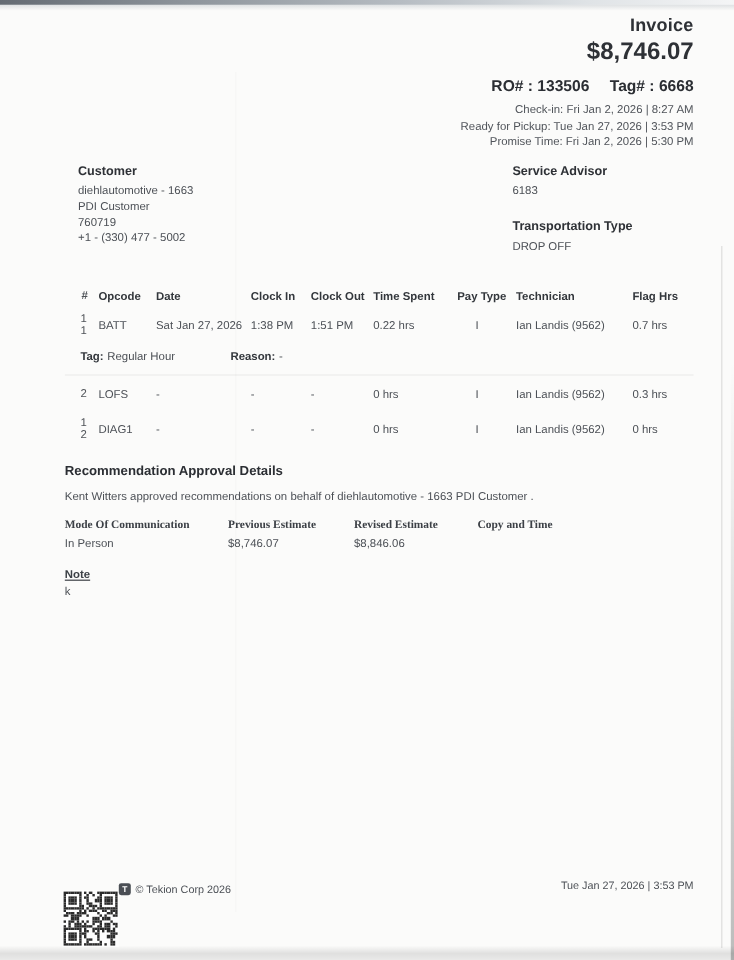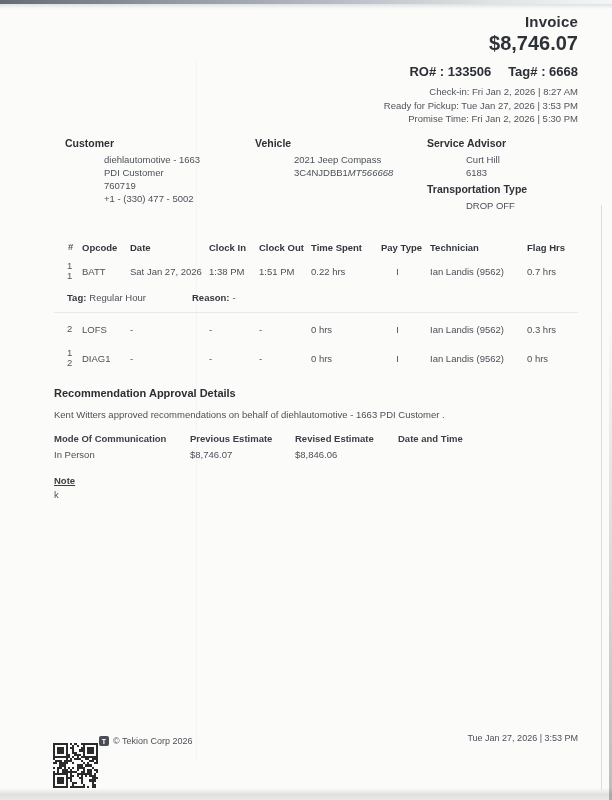--- a/index.html
+++ b/index.html
@@ -47,21 +47,21 @@
     position:absolute; top:13px; right:34px; text-align:right; color:#2e3136;
   }
   .hdr .doc-type { font-size:15px; font-weight:600; letter-spacing:0.2px; }
   .hdr .amount { font-size:20px; font-weight:700; margin-top:2px; }
   .hdr .ro-tag { font-size:13px; font-weight:700; margin-top:9px; color:#2b2e33; }
   .hdr .ro-tag .tag { margin-left:17px; }
   .hdr .meta { margin-top:6px; font-size:9.5px; font-weight:400; color:#50545a; line-height:13.5px; }
 
   
   .blk-title { font-size:10.5px; font-weight:700; color:#2e3136; margin-bottom:4px; }
-  .blk-line { font-size:9.5px; color:#4c5056; line-height:13px;margin-left:39px; }
+  .blk-line { font-size:9.5px; color:#4c5056; line-height:13px; }
   .customer { position:absolute; left:65px; top:137px; width:175px; }
   .vehicle  { position:absolute; left:255px; top:137px; width:165px; }
   .advisor  { position:absolute; left:427px; top:137px; width:160px; }
   .transport{ position:absolute; left:427px; top:183px; width:160px; }
   .vin-italic { font-style:italic; }
 
   
   .clock { position:absolute; left:54px; top:232px; width:524px; }
   .section-title { font-size:11px; font-weight:700; color:#2b2e33; }
   .tgrid {
@@ -86,21 +86,21 @@
   .tag-row .v { margin-left:3px; }
   .mt8 { margin-top:8px; }
 
   
   .approval { position:absolute; left:54px; top:387px; width:524px; }
   .approval .summary { margin-top:10px; font-size:9.5px; color:#4c5056; }
   .agrid {
     display:grid; grid-template-columns:136px 105px 103px 1fr;
     margin-top:13px; font-size:9.5px;
   }
-  .agrid .lbl { font-weight:600; color:#3c4046; }
+  .agrid .lbl { font-weight:600; color:#3c4046;font-family:Liberation Serif, serif; }
   .agrid .val { margin-top:5px; color:#4c5056; font-weight:400; }
   .note-lbl { margin-top:15px; font-size:9.5px; font-weight:600; color:#3c4046;text-decoration:underline; }
   .note-val { margin-top:3px; font-size:9.5px; color:#4c5056; }
 
   
   .qr {
     position:absolute; left:52px; top:742px;
     width:47px; height:47px; background:#fdfdfd;
     display:grid; grid-template-rows:repeat(21,1fr); grid-template-columns:repeat(21,1fr);
     padding:1px;
@@ -147,29 +147,23 @@
   </div>
 
   <div class="customer">
     <div class="blk-title">Customer</div>
     <div class="blk-line">diehlautomotive - 1663</div>
     <div class="blk-line">PDI Customer</div>
     <div class="blk-line">760719</div>
     <div class="blk-line">+1 - (330) 477 - 5002</div>
   </div>
 
-  <div class="vehicle">
-    <div class="blk-title">Vehicle</div>
-    <div class="blk-line">2021 Jeep Compass</div>
-    <div class="blk-line"><span>3C4NJDBB1</span><span class="vin-italic">MT566668</span></div>
-  </div>
 
   <div class="advisor">
     <div class="blk-title">Service Advisor</div>
-    <div class="blk-line">Curt Hill</div>
     <div class="blk-line">6183</div>
   </div>
 
   <div class="transport">
     <div class="blk-title">Transportation Type</div>
     <div class="blk-line">DROP OFF</div>
   </div>
 
   <div class="clock">
 
@@ -235,21 +229,21 @@
     </div>
   </div>
 
   <div class="approval">
     <div class="section-title">Recommendation Approval Details</div>
     <div class="summary">Kent Witters approved recommendations on behalf of diehlautomotive - 1663 PDI Customer .</div>
     <div class="agrid">
       <div class="lbl">Mode Of Communication</div>
       <div class="lbl">Previous Estimate</div>
       <div class="lbl">Revised Estimate</div>
-      <div class="lbl">Date and Time</div>
+      <div class="lbl">Copy and Time</div>
       <div class="val">In Person</div>
       <div class="val">$8,746.07</div>
       <div class="val">$8,846.06</div>
     </div>
     <div class="note-lbl">Note</div>
     <div class="note-val">k</div>
   </div>
 
   <div class="qr">
       <i style="grid-row:1;grid-column:1"></i>

